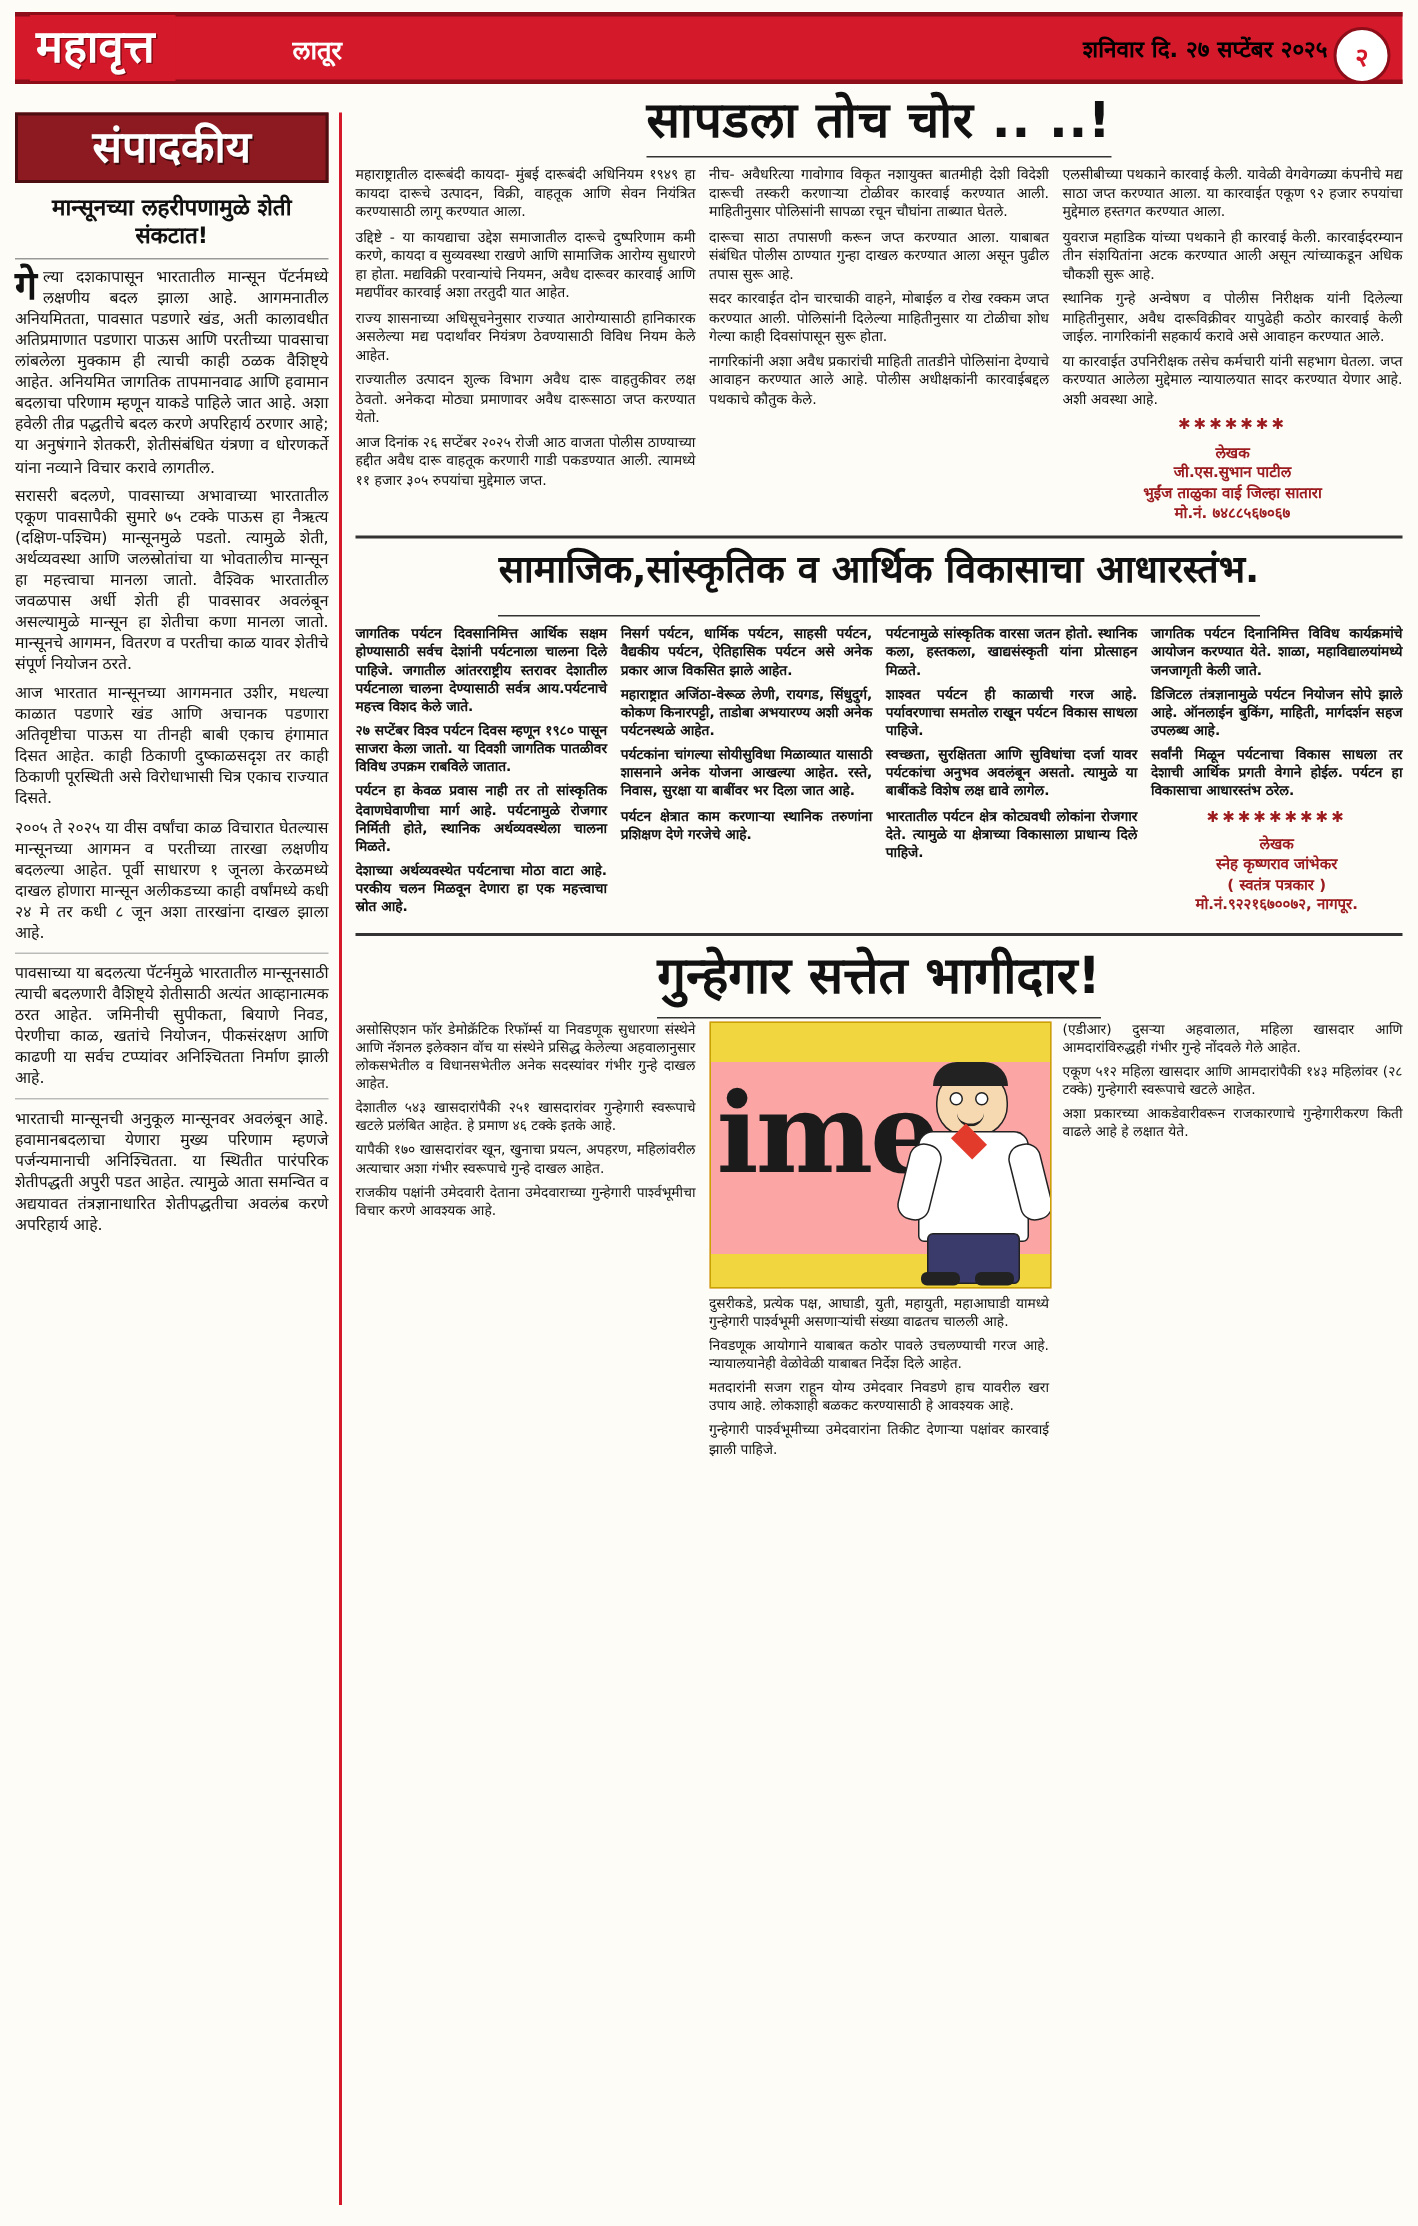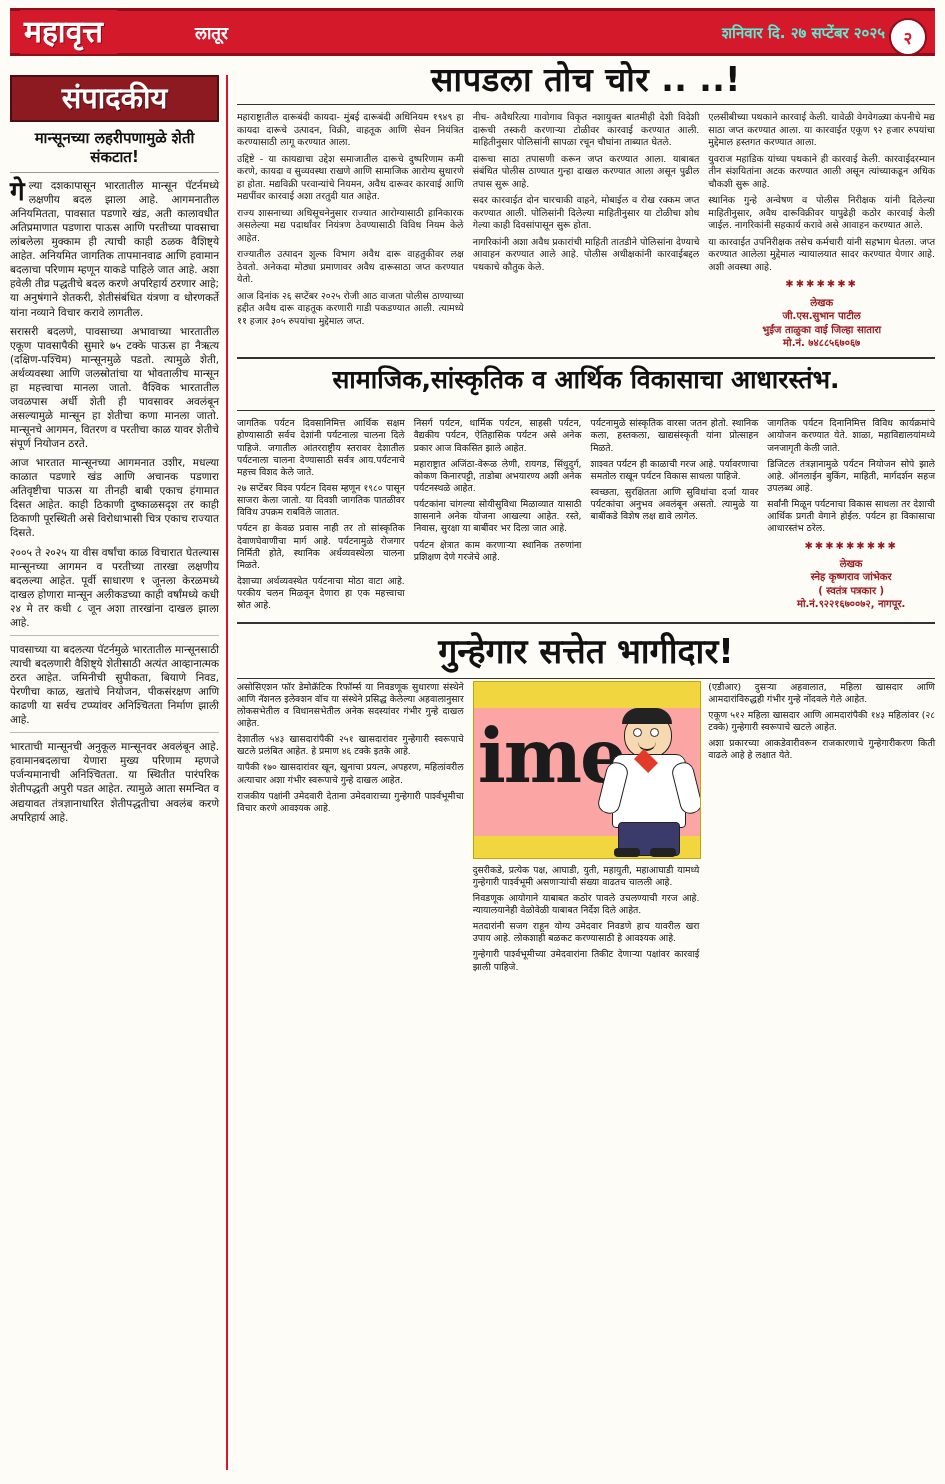--- a/index.html
+++ b/index.html
@@ -40,21 +40,21 @@
     letter-spacing:0px;
     text-shadow:1px 1px 0 #7d0a14;
     line-height:44px;
     white-space:nowrap;
   }
   .mast-city{
     font-size:17px;font-weight:bold;color:#fff;
     margin-left:78px;white-space:nowrap;
   }
   .mast-date{
-    font-size:15px;font-weight:bold;color:#5eead4;
+    font-size:15px;font-weight:bold;color:#000000;
     margin-left:auto;margin-right:40px;white-space:nowrap;
   }
   .mast-pageno{
     position:absolute;right:8px;top:7px;
     width:34px;height:34px;border-radius:50%;
     background:#fff;color:#d4192a;
     font-size:17px;font-weight:bold;
     display:flex;align-items:center;justify-content:center;
     border:2px solid #8d0d19;
   }
@@ -69,21 +69,21 @@
     width:218px;flex:0 0 218px;
     border-right:2px solid #d4192a;
     padding-right:7px;
     box-sizing:border-box;
     margin-top:13px;
   }
   .col-main{
     flex:1 1 auto;
     padding-left:9px;
     box-sizing:border-box;
-    display:flex;flex-direction:column;
+    display:flex;flex-direction:column;align-items:center;
   }
 
   
   .edit-head{
     background:#8d1a20;
     border:2px solid #4d0e12;
     text-align:center;
     padding:6px 0 7px 0;
   }
   .edit-head .t{
@@ -147,21 +147,21 @@
   }
   .art2{
     display:flex;gap:9px;
     border-bottom:2px solid #333;
     padding-bottom:7px;
   }
   .art2 .c{
     flex:1 1 0;
     font-size:9.2px;line-height:1.32;text-align:justify;
   }
-  .art2 .c p{margin:0 0 4px 0;}
+  .art2 .c p{margin:0 0 4px 0;font-weight:bold;}
 
   
   .headline3{
     text-align:center;
     font-size:34px;font-weight:bold;
     line-height:1.12;
     padding:8px 0 7px 0;
     border-bottom:1px solid #333;
     margin-bottom:2px;
   }
@@ -323,20 +323,21 @@
         <div class="c">
           <p>निसर्ग पर्यटन, धार्मिक पर्यटन, साहसी पर्यटन, वैद्यकीय पर्यटन, ऐतिहासिक पर्यटन असे अनेक प्रकार आज विकसित झाले आहेत.</p>
           <p>महाराष्ट्रात अजिंठा-वेरूळ लेणी, रायगड, सिंधुदुर्ग, कोकण किनारपट्टी, ताडोबा अभयारण्य अशी अनेक पर्यटनस्थळे आहेत.</p>
           <p>पर्यटकांना चांगल्या सोयीसुविधा मिळाव्यात यासाठी शासनाने अनेक योजना आखल्या आहेत. रस्ते, निवास, सुरक्षा या बाबींवर भर दिला जात आहे.</p>
           <p>पर्यटन क्षेत्रात काम करणाऱ्या स्थानिक तरुणांना प्रशिक्षण देणे गरजेचे आहे.</p>
         </div>
         <div class="c">
           <p>पर्यटनामुळे सांस्कृतिक वारसा जतन होतो. स्थानिक कला, हस्तकला, खाद्यसंस्कृती यांना प्रोत्साहन मिळते.</p>
           <p>शाश्वत पर्यटन ही काळाची गरज आहे. पर्यावरणाचा समतोल राखून पर्यटन विकास साधला पाहिजे.</p>
           <p>स्वच्छता, सुरक्षितता आणि सुविधांचा दर्जा यावर पर्यटकांचा अनुभव अवलंबून असतो. त्यामुळे या बाबींकडे विशेष लक्ष द्यावे लागेल.</p>
+          <p>भारतातील पर्यटन क्षेत्र कोट्यवधी लोकांना रोजगार देते. त्यामुळे या क्षेत्राच्या विकासाला प्राधान्य दिले पाहिजे.</p>
         </div>
         <div class="c">
           <p>जागतिक पर्यटन दिनानिमित्त विविध कार्यक्रमांचे आयोजन करण्यात येते. शाळा, महाविद्यालयांमध्ये जनजागृती केली जाते.</p>
           <p>डिजिटल तंत्रज्ञानामुळे पर्यटन नियोजन सोपे झाले आहे. ऑनलाईन बुकिंग, माहिती, मार्गदर्शन सहज उपलब्ध आहे.</p>
           <p>सर्वांनी मिळून पर्यटनाचा विकास साधला तर देशाची आर्थिक प्रगती वेगाने होईल. पर्यटन हा विकासाचा आधारस्तंभ ठरेल.</p>
           <div class="stars">✱✱✱✱✱✱✱✱✱</div>
           <div class="byline">
             <div>लेखक</div>
             <div>स्नेह कृष्णराव जांभेकर</div>
             <div>( स्वतंत्र पत्रकार )</div>

